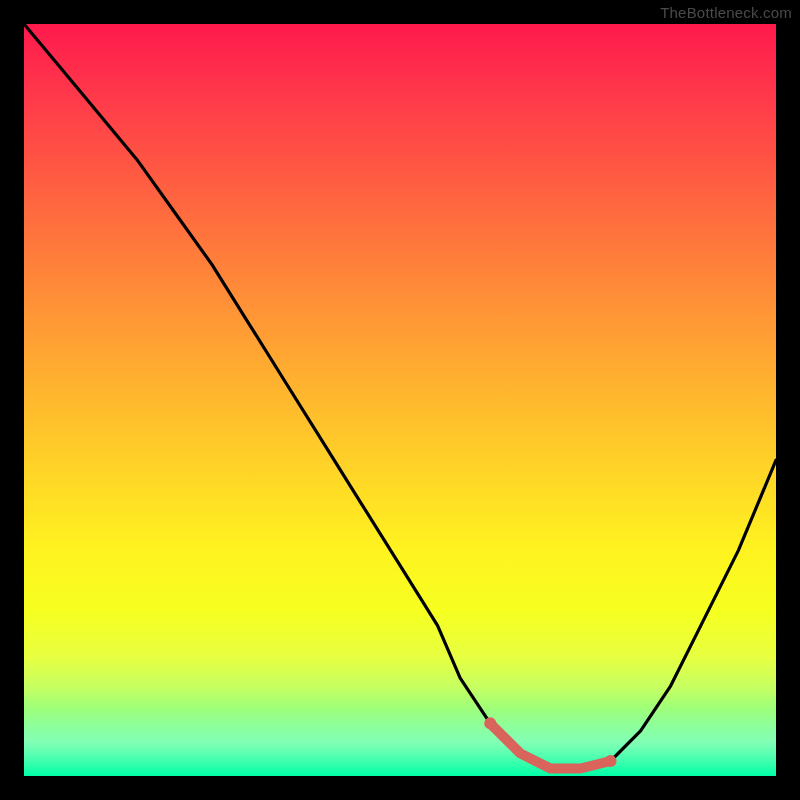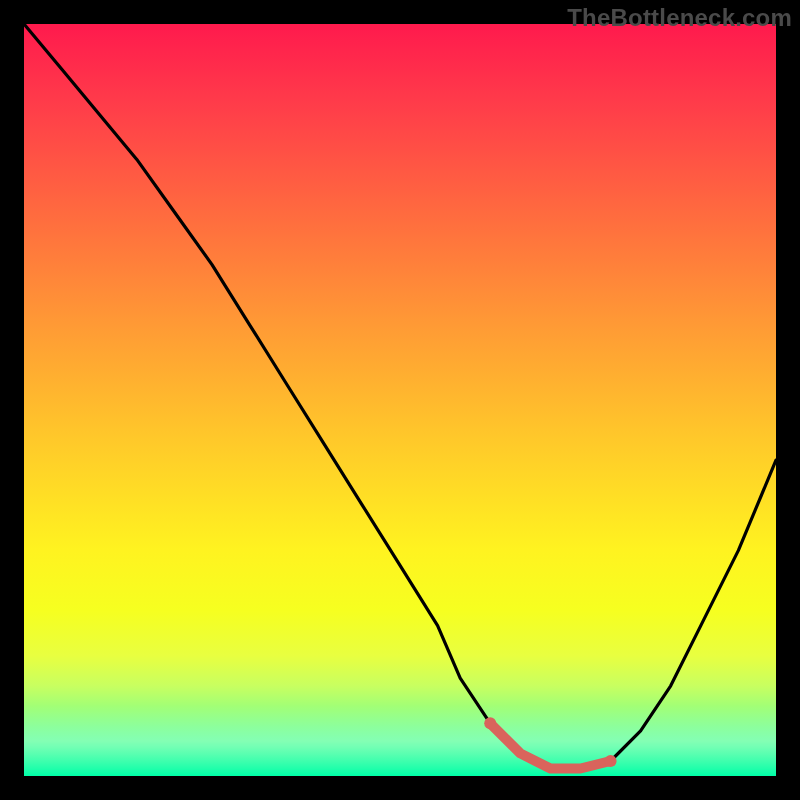--- a/index.html
+++ b/index.html
@@ -53,22 +53,22 @@
       rgba(255,255,255,0) 100%
     );
     mix-blend-mode: screen;
     pointer-events: none;
   }
   .watermark {
     position: absolute;
     top: 4px;
     right: 8px;
     color: #4a4a4a;
-    font-size: 24px;
-    font-weight: 700;
+    font-size: 15px;
+    font-weight: 400;
     letter-spacing: 0.2px;
     z-index: 10;
   }
   svg.curve {
     position: absolute;
     inset: 0;
     width: 100%;
     height: 100%;
     overflow: visible;
   }

